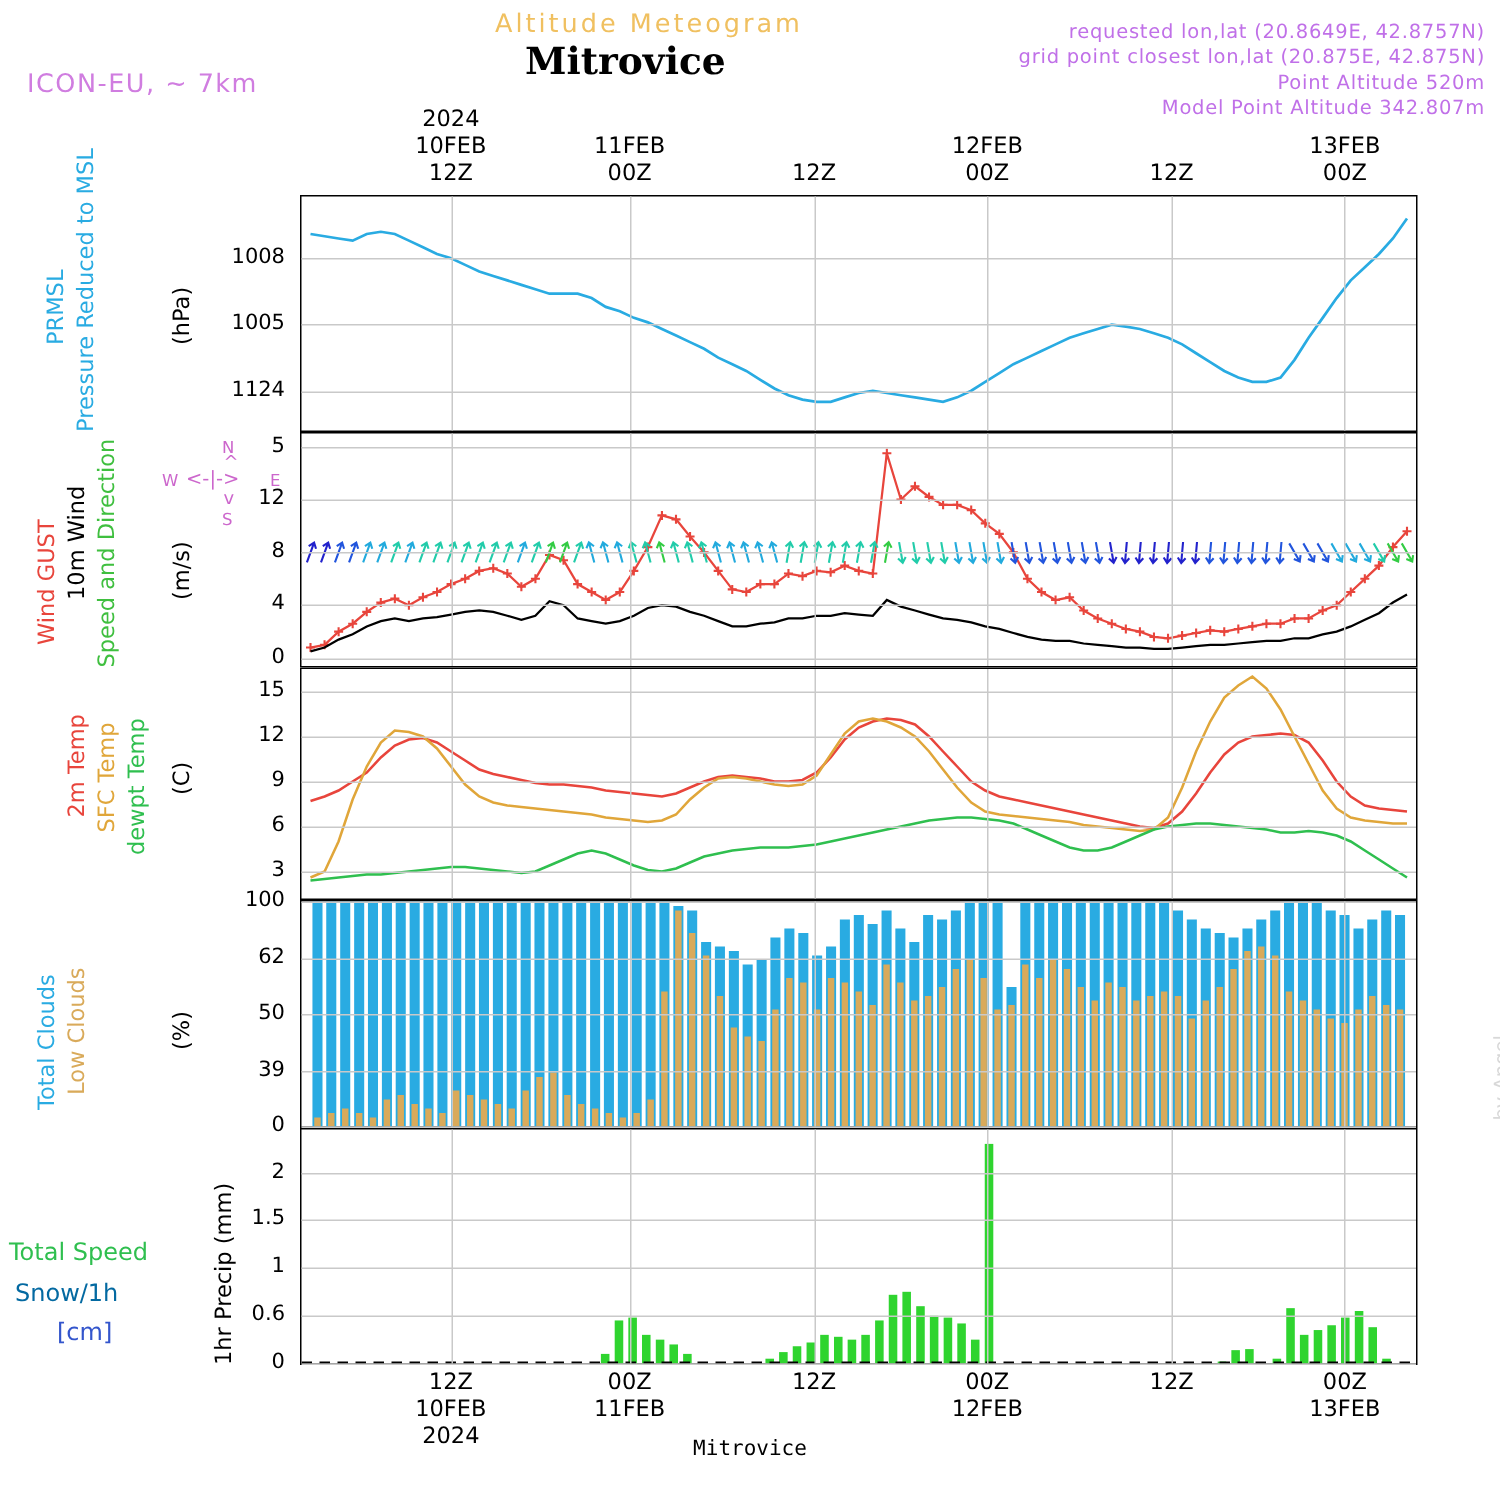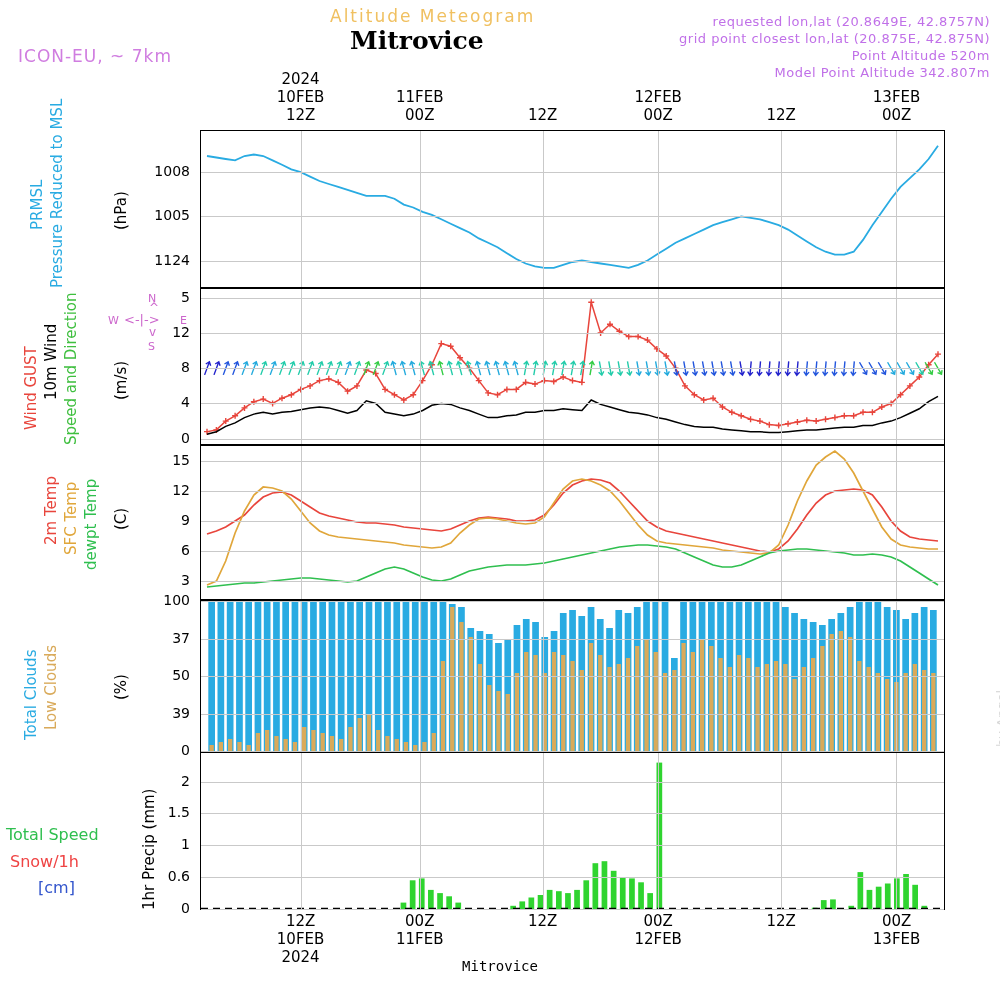--- a/index.html
+++ b/index.html
@@ -731,21 +731,21 @@
     <div class="ylab" style="top: 135px;">3</div>
     <div class="ylab" style="top: 105px;">6</div>
     <div class="ylab" style="top: 75px;">9</div>
     <div class="ylab" style="top: 45px;">12</div>
     <div class="ylab" style="top: 15px;">15</div>
   </div>
 <div class="abs" id="yt-cloud" style="left:0;top:600px;width:196px;height:152px;">
     <div class="ylab" style="top: 150px;">0</div>
     <div class="ylab" style="top: 112.5px;">39</div>
     <div class="ylab" style="top: 75px;">50</div>
-    <div class="ylab" style="top: 37.5px;">37</div>
+    <div class="ylab" style="top: 37.5px;">62</div>
     <div class="ylab" style="top: 0px;">100</div>
   </div>
 <div class="abs" id="yt-prec" style="left:0;top:752px;width:196px;height:158px;">
     <div class="ylab" style="top: 156px;">0</div>
     <div class="ylab" style="top: 124.163px;">0.6</div>
     <div class="ylab" style="top: 92.3265px;">1</div>
     <div class="ylab" style="top: 60.4898px;">1.5</div>
     <div class="ylab" style="top: 28.6531px;">2</div>
   </div>
 
@@ -759,21 +759,21 @@
     <div class="rot" style="color: rgb(0, 0, 0); left: 112px; top: 400px; font-size: 15px;">(m/s)</div>
     <div class="rot" style="color: rgb(232, 69, 60); left: 42px; top: 545px; font-size: 15px;">2m Temp</div>
     <div class="rot" style="color: rgb(224, 166, 58); left: 62px; top: 555px; font-size: 15px;">SFC Temp</div>
     <div class="rot" style="color: rgb(47, 191, 79); left: 82px; top: 570px; font-size: 15px;">dewpt Temp</div>
     <div class="rot" style="color: rgb(0, 0, 0); left: 112px; top: 530px; font-size: 15px;">(C)</div>
     <div class="rot" style="color: rgb(41, 171, 226); left: 22px; top: 740px; font-size: 15px;">Total Clouds</div>
     <div class="rot" style="color: rgb(217, 170, 90); left: 42px; top: 730px; font-size: 15px;">Low Clouds</div>
     <div class="rot" style="color: rgb(0, 0, 0); left: 112px; top: 700px; font-size: 15px;">(%)</div>
     <div class="rot" style="color: rgb(0, 0, 0); left: 140px; top: 910px; font-size: 15px;">1hr Precip (mm)</div>
     <div class="abs" style="left: 6px; top: 825px; color: rgb(47, 191, 79); font-size: 16px;">Total  Speed</div>
-    <div class="abs" style="left: 10px; top: 852px; color: #ef4444; font-size: 16px;">Snow/1h</div>
+    <div class="abs" style="left: 10px; top: 852px; color: #0369a1; font-size: 16px;">Snow/1h</div>
     <div class="abs" style="left: 38px; top: 878px; color: rgb(51, 85, 204); font-size: 16px;">[cm]</div>
   </div>
 
 <div class="abs" id="bot-axis" style="left:200px;top:912px;width:745px;height:46px;">
     <div class="abs toplabel" style="left: 40.575px; width: 120px; top: 0px;">
       <div style="line-height: 18px;">12Z</div>
       <div style="line-height: 18px;">10FEB</div>
       <div style="line-height: 18px;">2024</div>
     </div>
     <div class="abs toplabel" style="left: 159.775px; width: 120px; top: 0px;">

